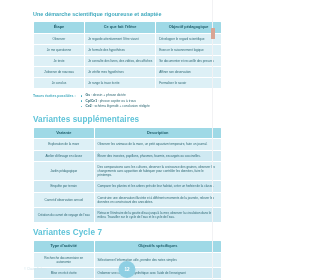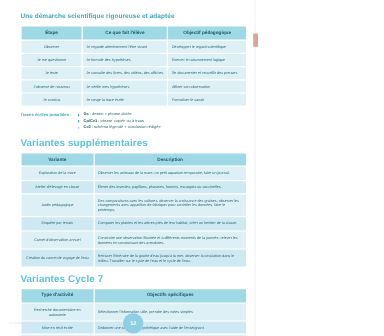--- a/index.html
+++ b/index.html
@@ -9,21 +9,21 @@
   body {
     width: 222px;
     height: 280px;
     overflow: hidden;
     background: #ffffff;
     font-family: "Liberation Sans", sans-serif;
     position: relative;
   }
   .page {
     position: absolute;
-    left: 0; top: 0;
+    left: 16px; top: 0;
     width: 222px;
     height: 280px;
     background: #ffffff;
     box-sizing: border-box;
     padding: 12px 16px 0 17px;
   }
   .content {
     width: 189px;
   }
 

